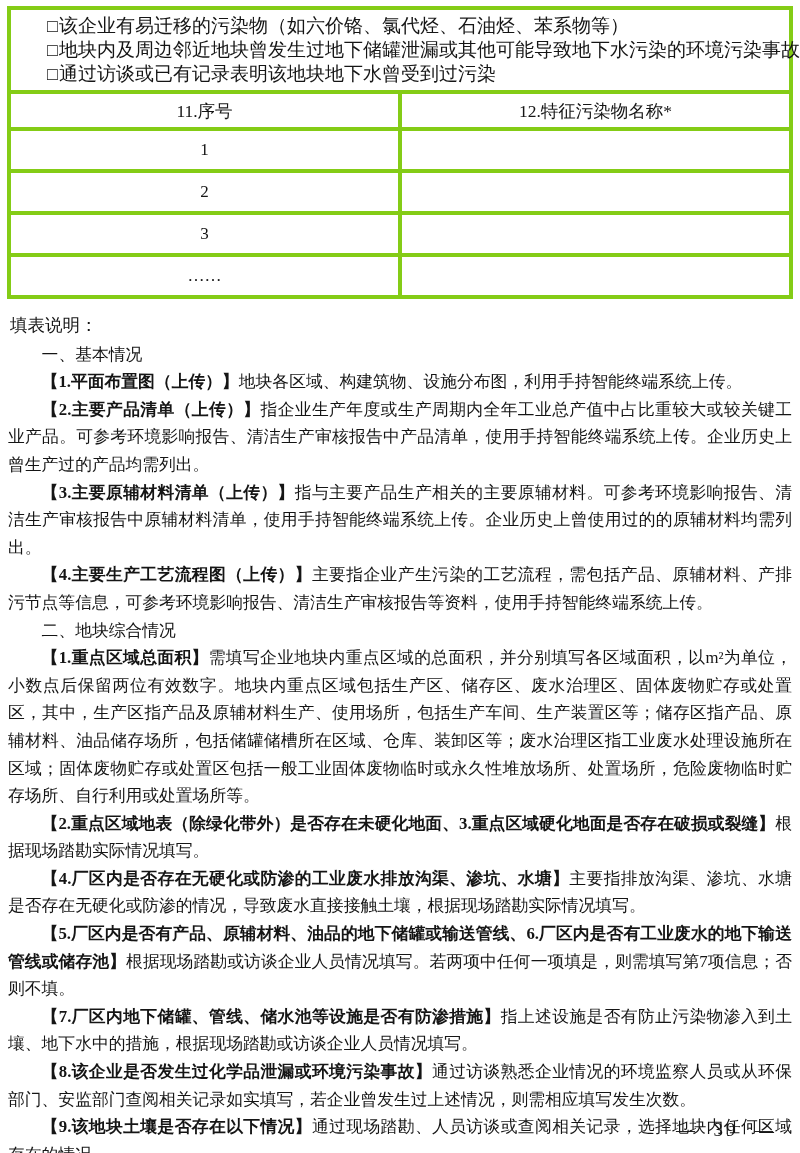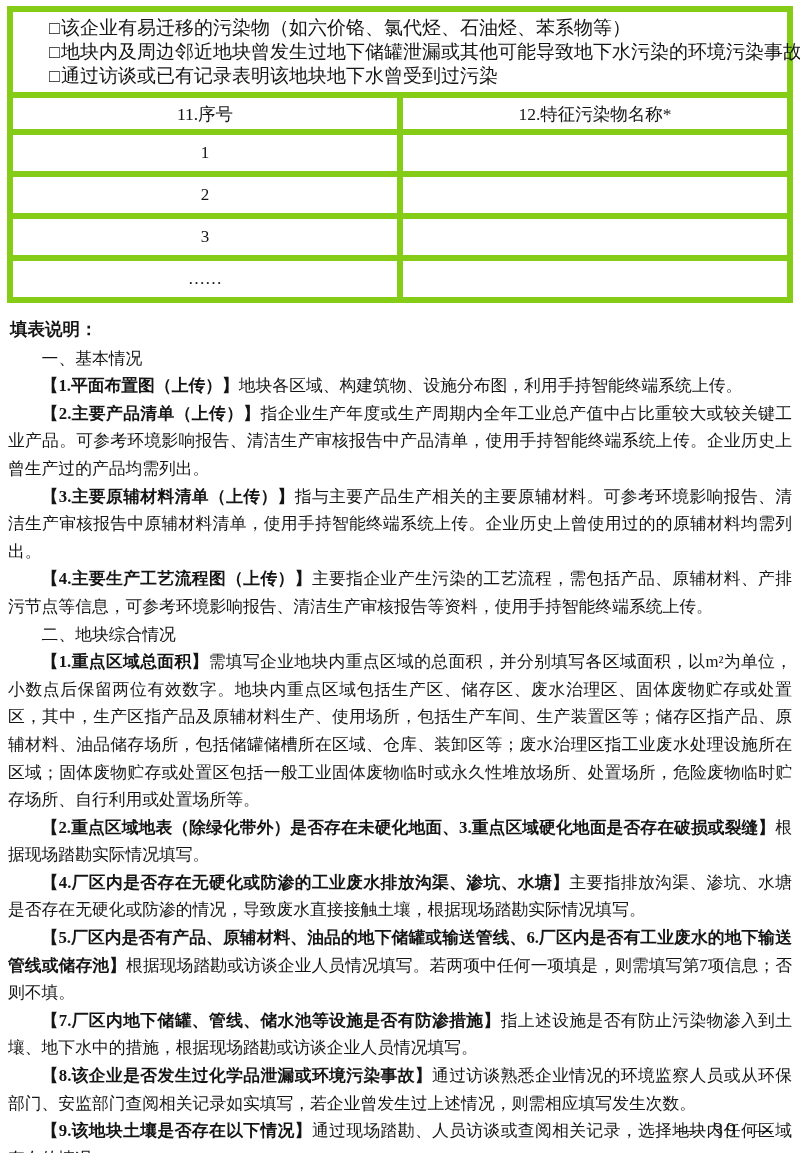--- a/index.html
+++ b/index.html
@@ -15,35 +15,35 @@
     width: 800px; height: 1153px;
     overflow: hidden;
   }
   .form-table {
     border-collapse: collapse;
     table-layout: fixed;
     width: 786px;
     margin: 6px 7px 0 7px;
     border: 2px solid #000;
   }
-  .form-table td { border: 6px solid #84cc16; vertical-align: middle; }
+  .form-table td { border: 4px solid #84cc16; vertical-align: middle; }
   .cb-cell { padding: 4px 10px 4px 36px; }
   .cb-line { font-size: 19px; line-height: 24px; white-space: nowrap; }
   .cb-box { display: inline-block; margin-right: 1px; font-size: 18px; }
   .seq-col { width: 148px; }
   .hdr-row td { height: 37px; text-align: center; font-size: 17.5px; padding: 2px; margin-top: 8px; }
   .data-row td { height: 42px; text-align: center; font-size: 17px; padding: 2px; }
   .instructions {
     padding: 13px 8px 0 8px;
     font-size: 16.8px;
     line-height: 27.6px;
     text-align: justify;
   }
   .ins-title {
-    font-weight: bold;
+    font-weight: normal;
     font-size: 17.5px;
     margin: 0 0 1px 2px;
     text-align: left;
   }
   .sec-heading { font-weight: normal; text-indent: 2em; margin: 0; }
   .item { text-indent: 2em; margin: 0; }
   .item .lbl { font-weight: bold; }
   .page-num {
     position: absolute;
     top: 1119px; right: 24px;

